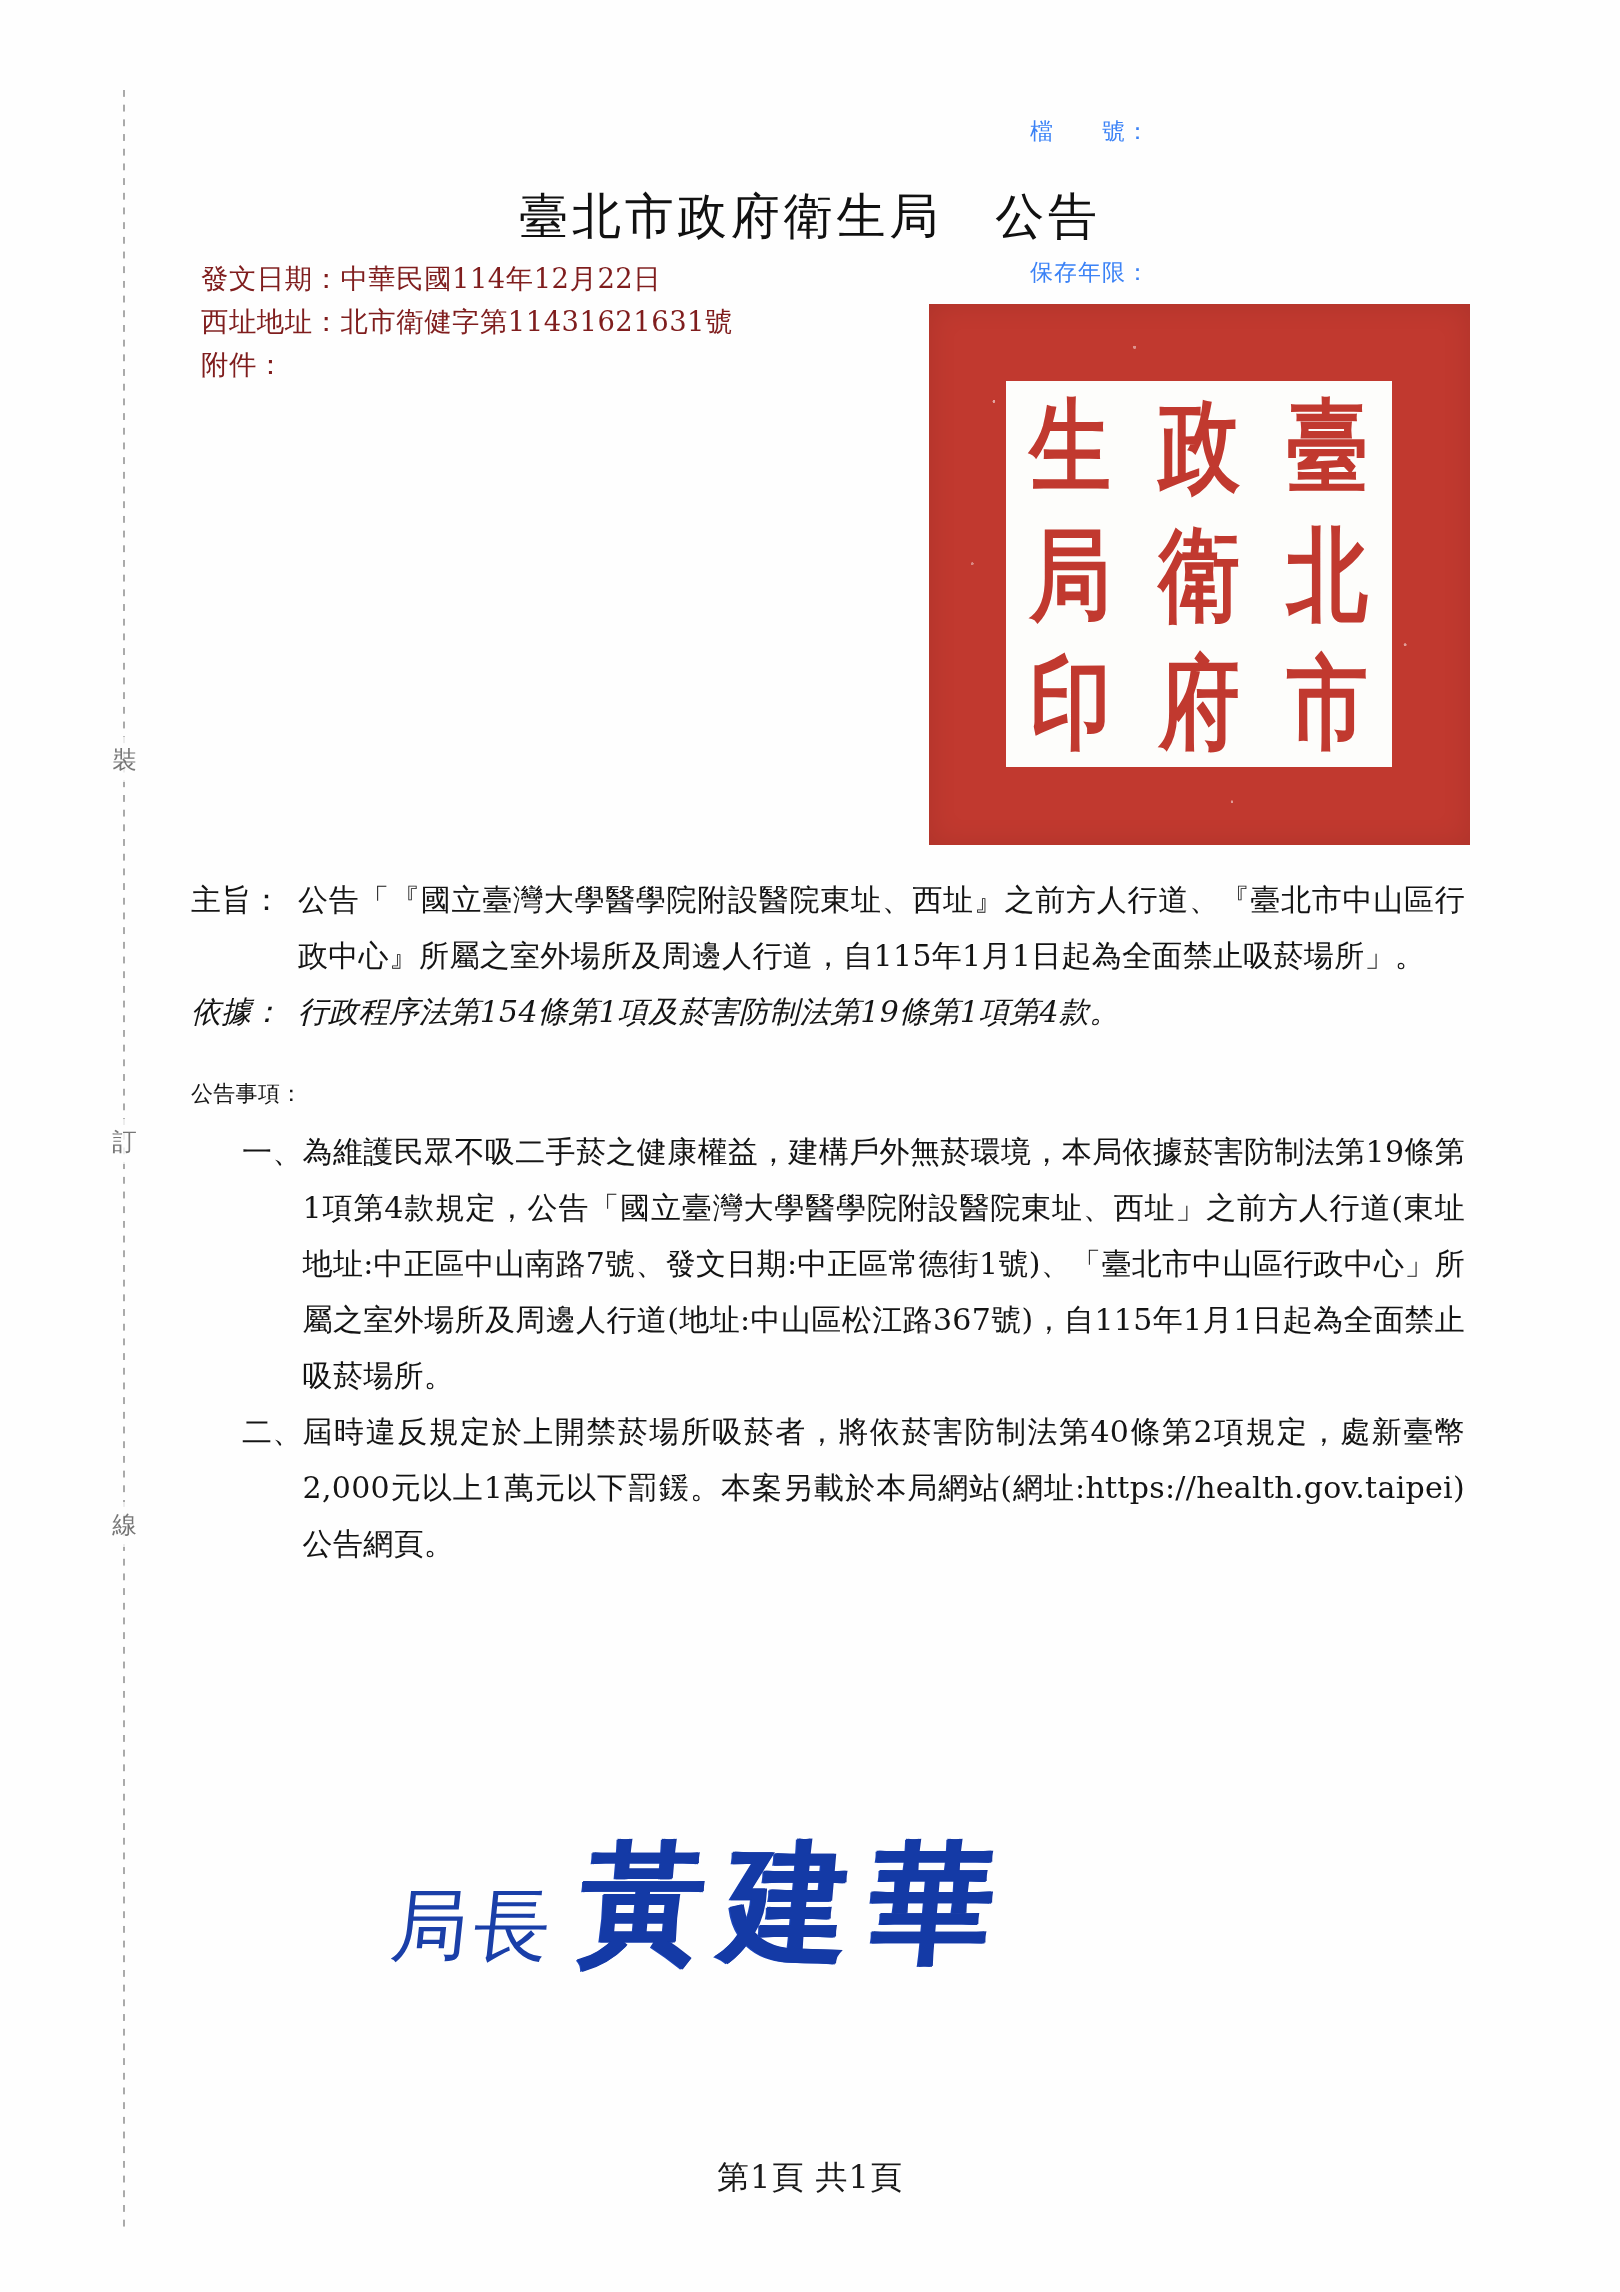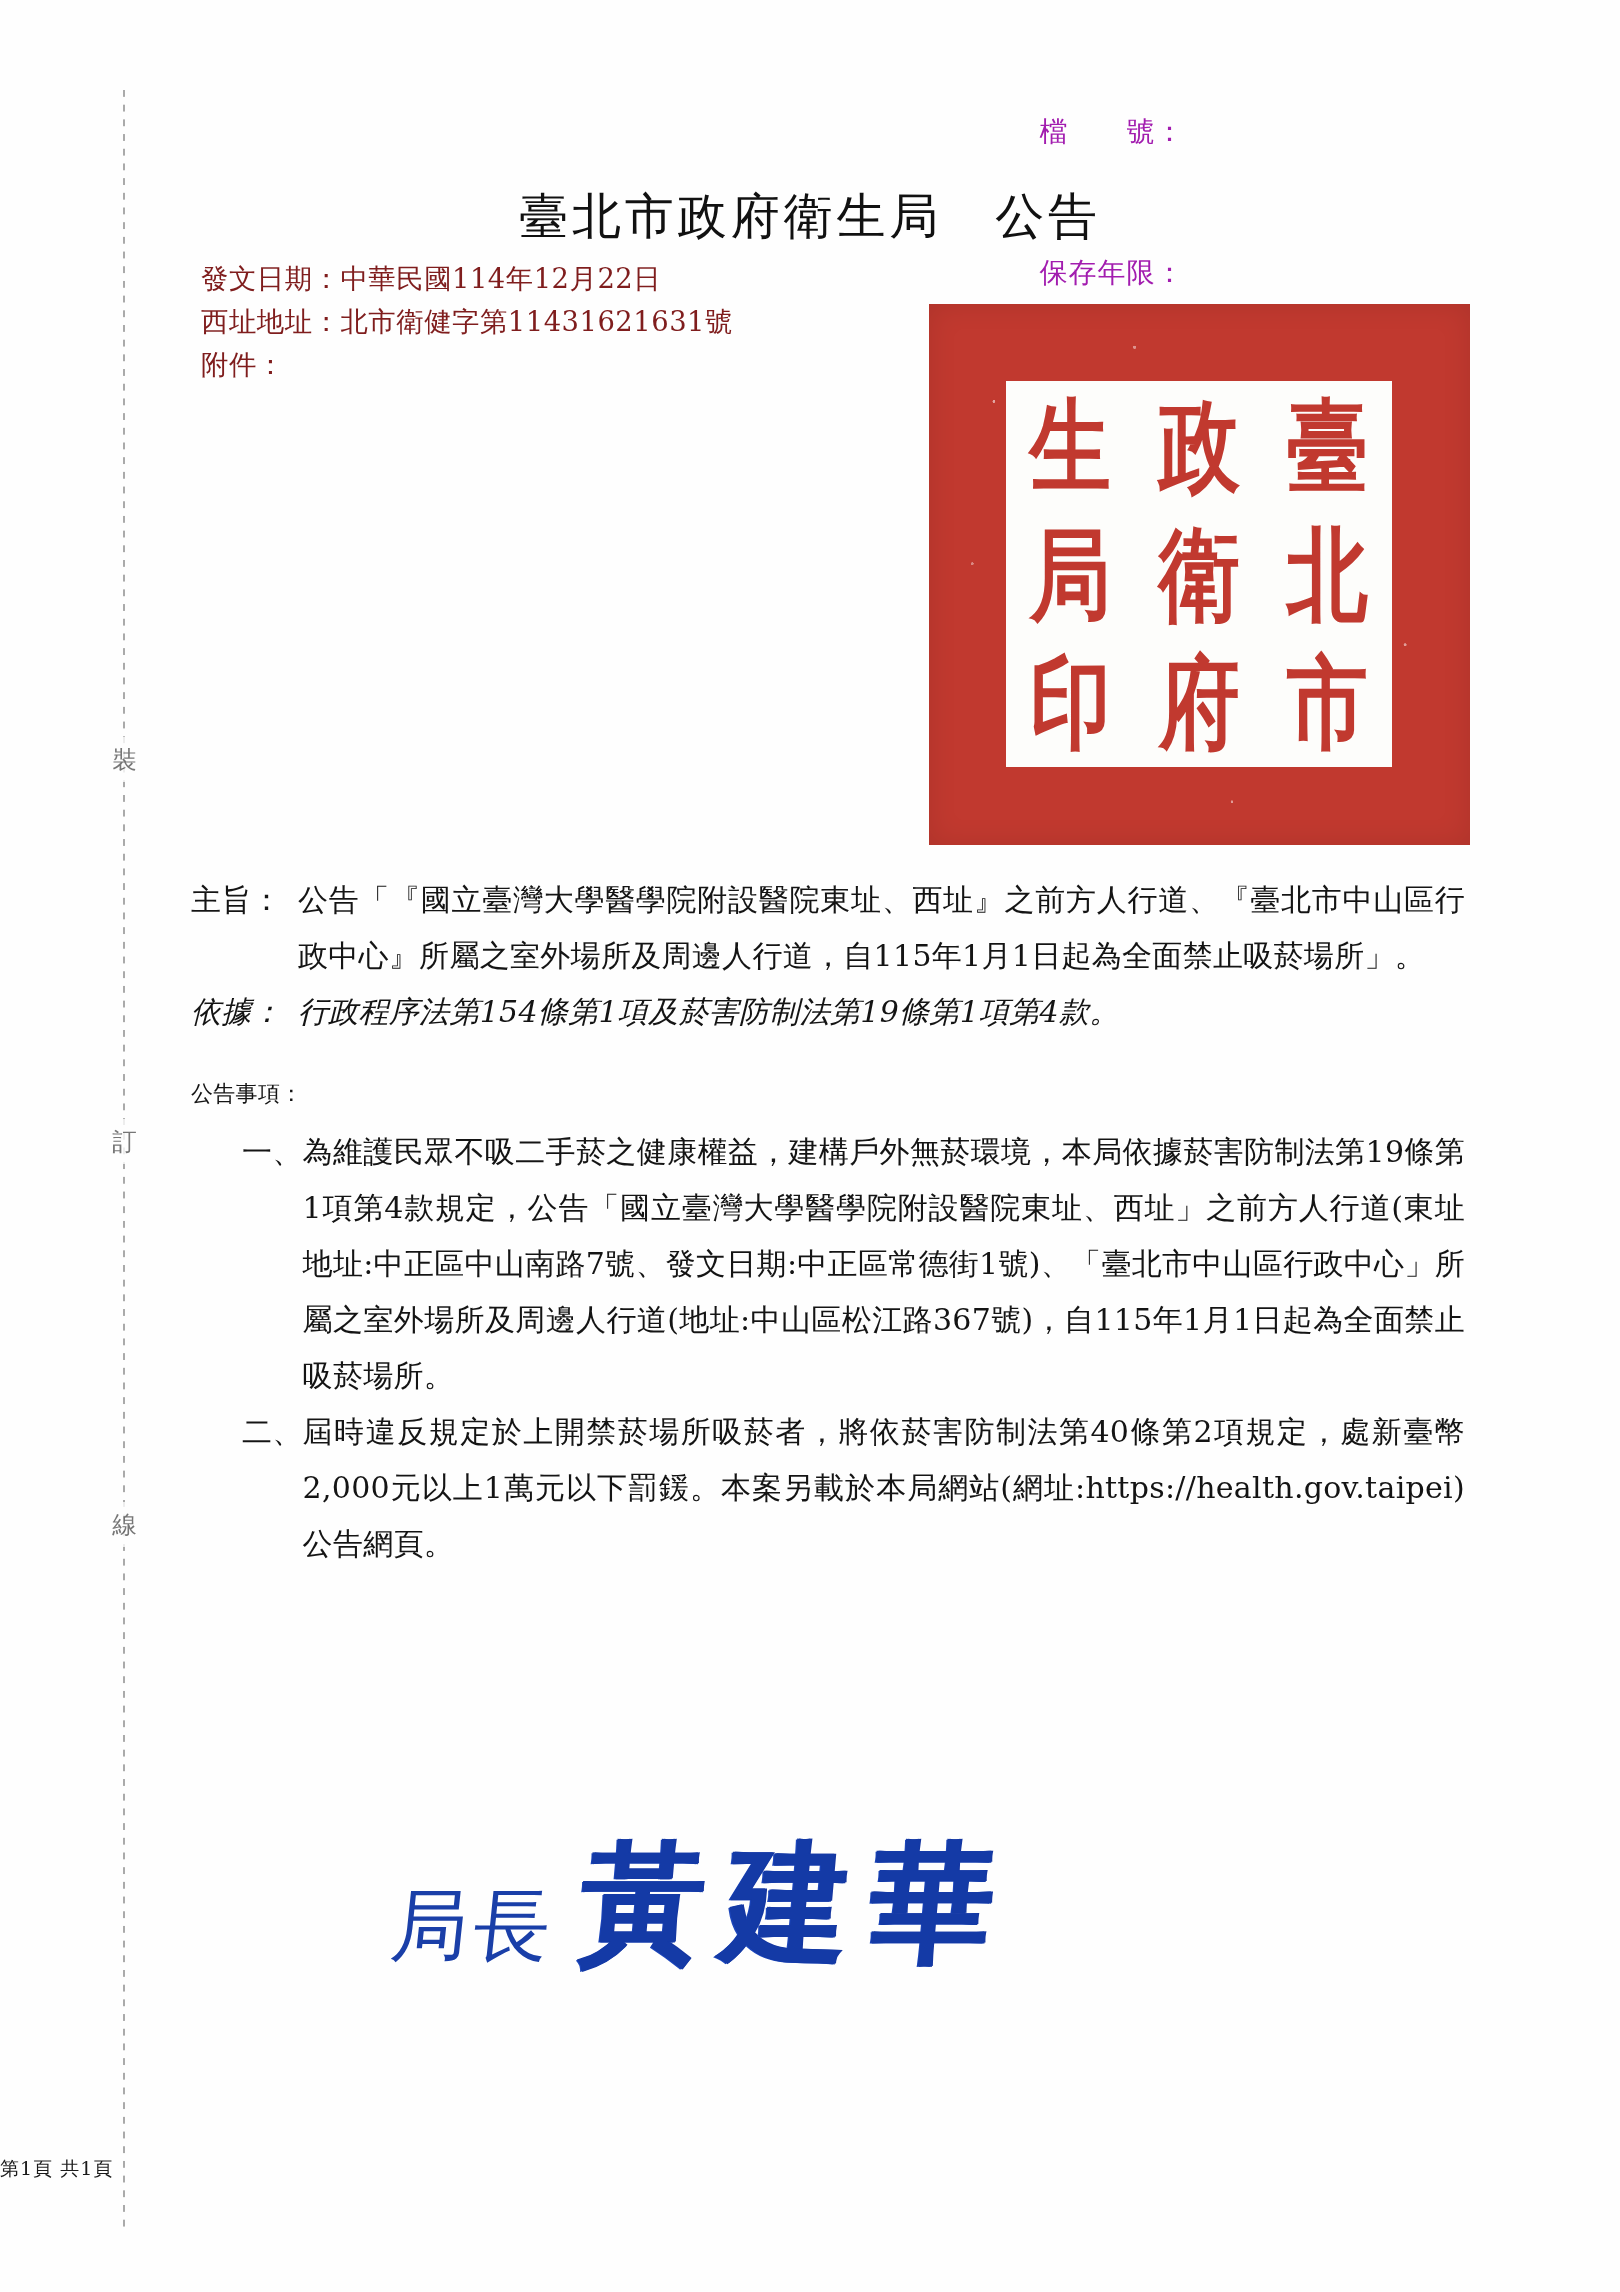--- a/index.html
+++ b/index.html
@@ -45,23 +45,23 @@
   }
   #binding-char-1 { top: 737px; }
   #binding-char-2 { top: 1119px; }
   #binding-char-3 { top: 1502px; }
 
   
   #archive-header {
     position: absolute;
     left: 980px;
     top: 61px;
-    font-size: 28px;
+    font-size: 23px;
     line-height: 47px;
-    color: #a21caf;
+    color: #3b82f6;
     letter-spacing: 1px;
   }
   #archive-header .row { white-space: pre; }
 
   
   #doc-title {
     position: absolute;
     left: 0;
     top: 184px;
     width: 1620px;
@@ -208,21 +208,22 @@
     color: #143aa6;
     text-shadow: 1px 1px 0 #143aa6, -1px 1px 0 #1c46bb, 2px 0 0 #1536a0;
   }
 
   
   #page-footer {
     position: absolute;
     left: 0;
     top: 2156px;
     width: 1620px;
-    font-size: 19px;
+    text-align: center;
+    font-size: 32px;
     color: #1a1a1a;
     letter-spacing: 1px;
     white-space: pre;
   }
 </style>
 </head>
 <body>
 
 <div id="page">
 

